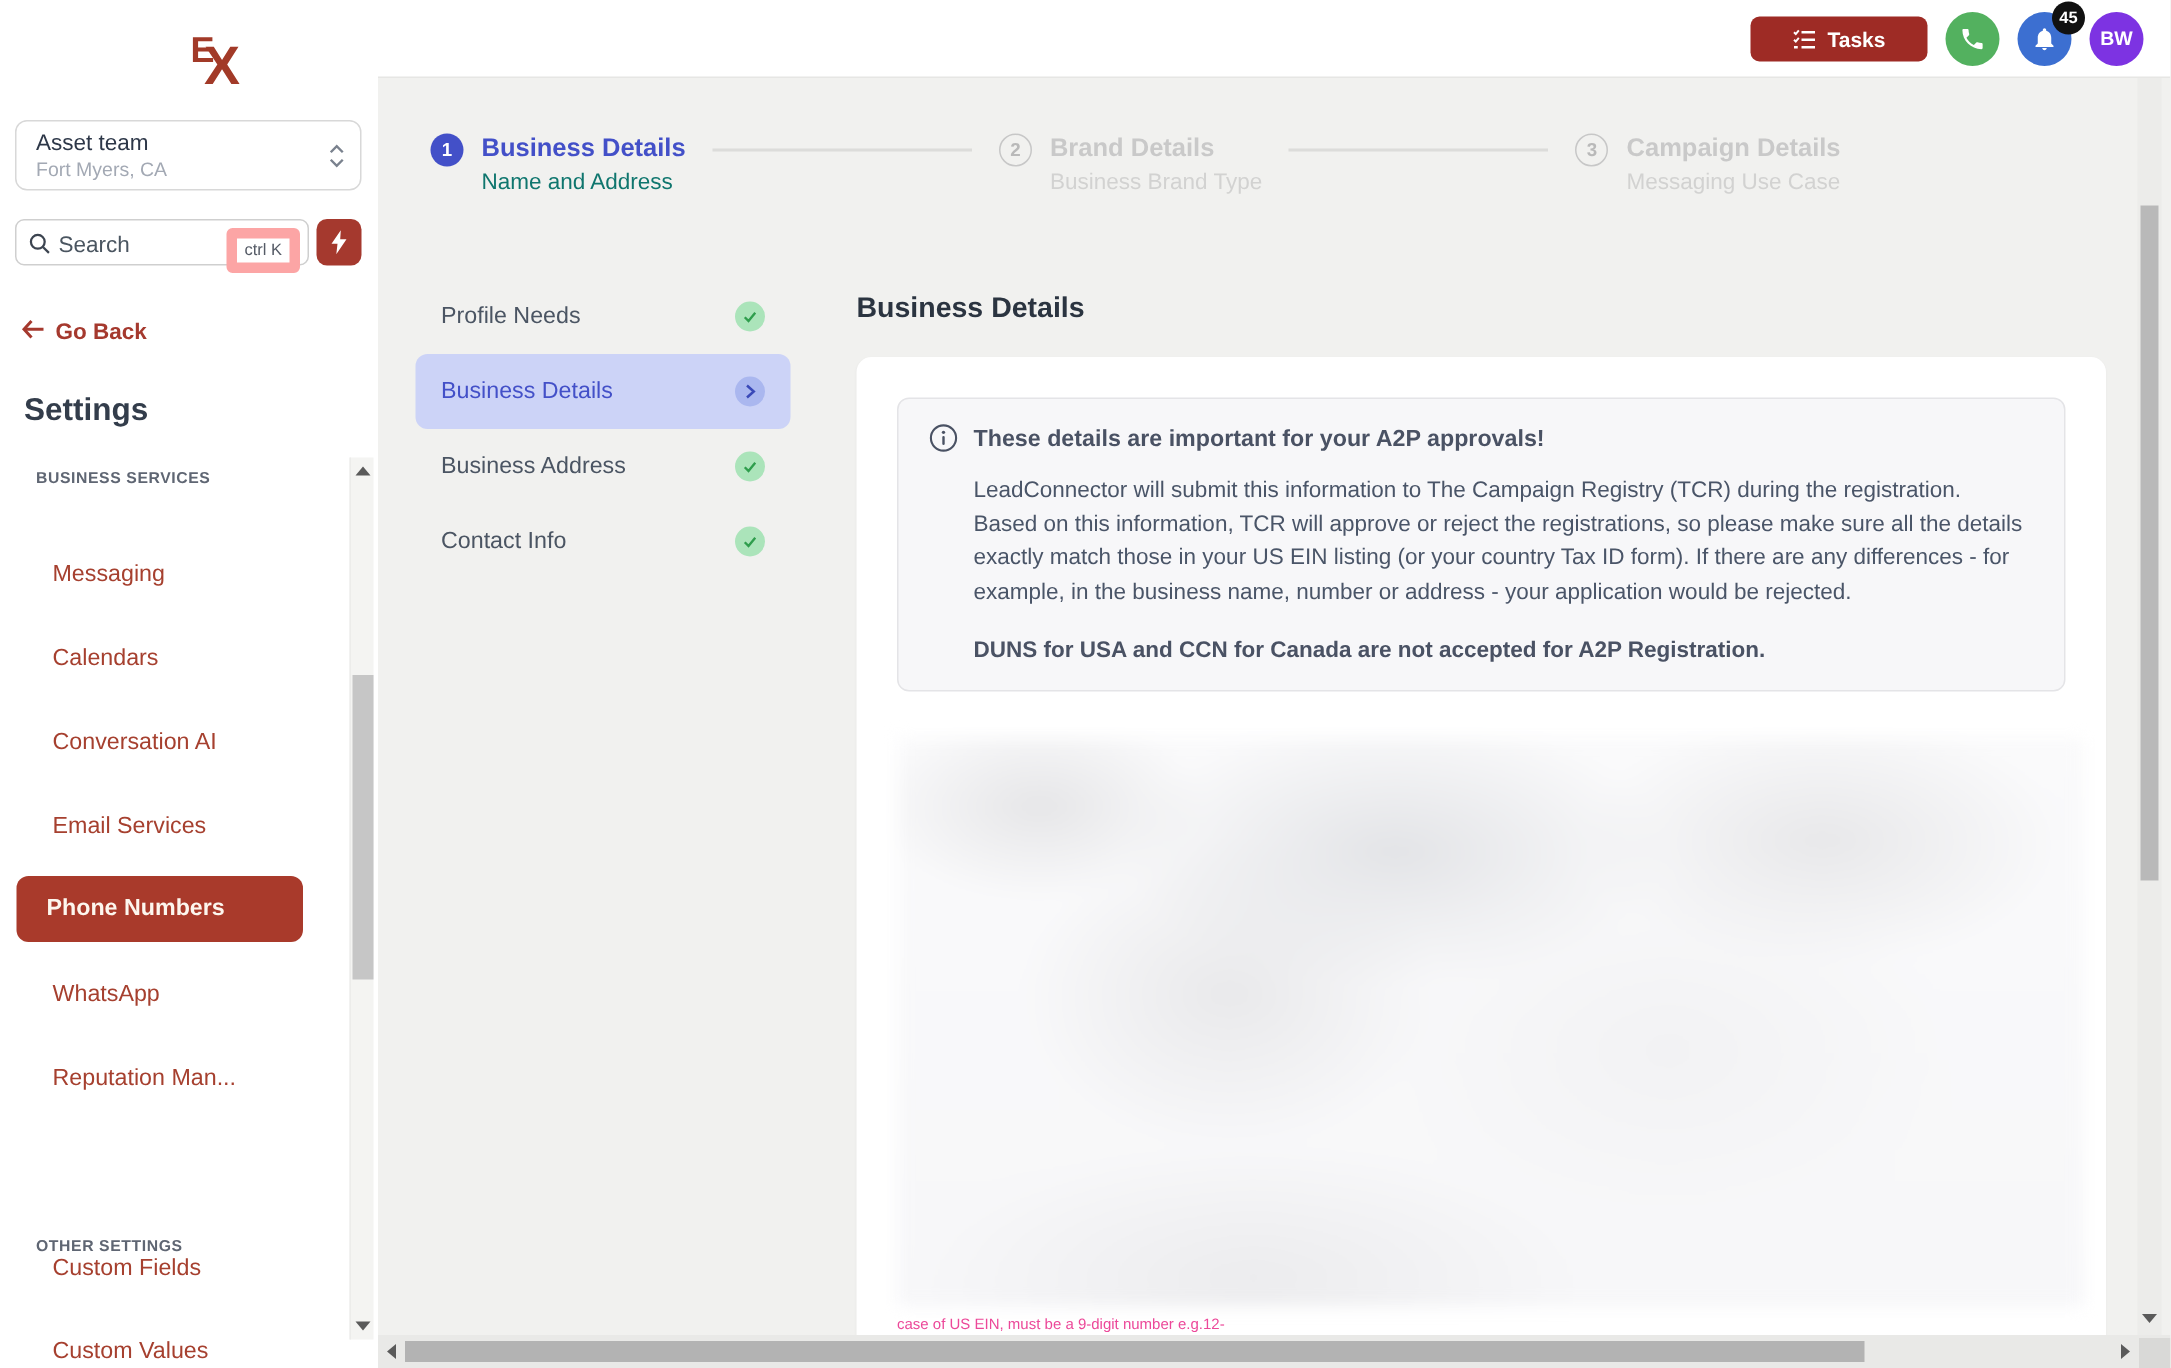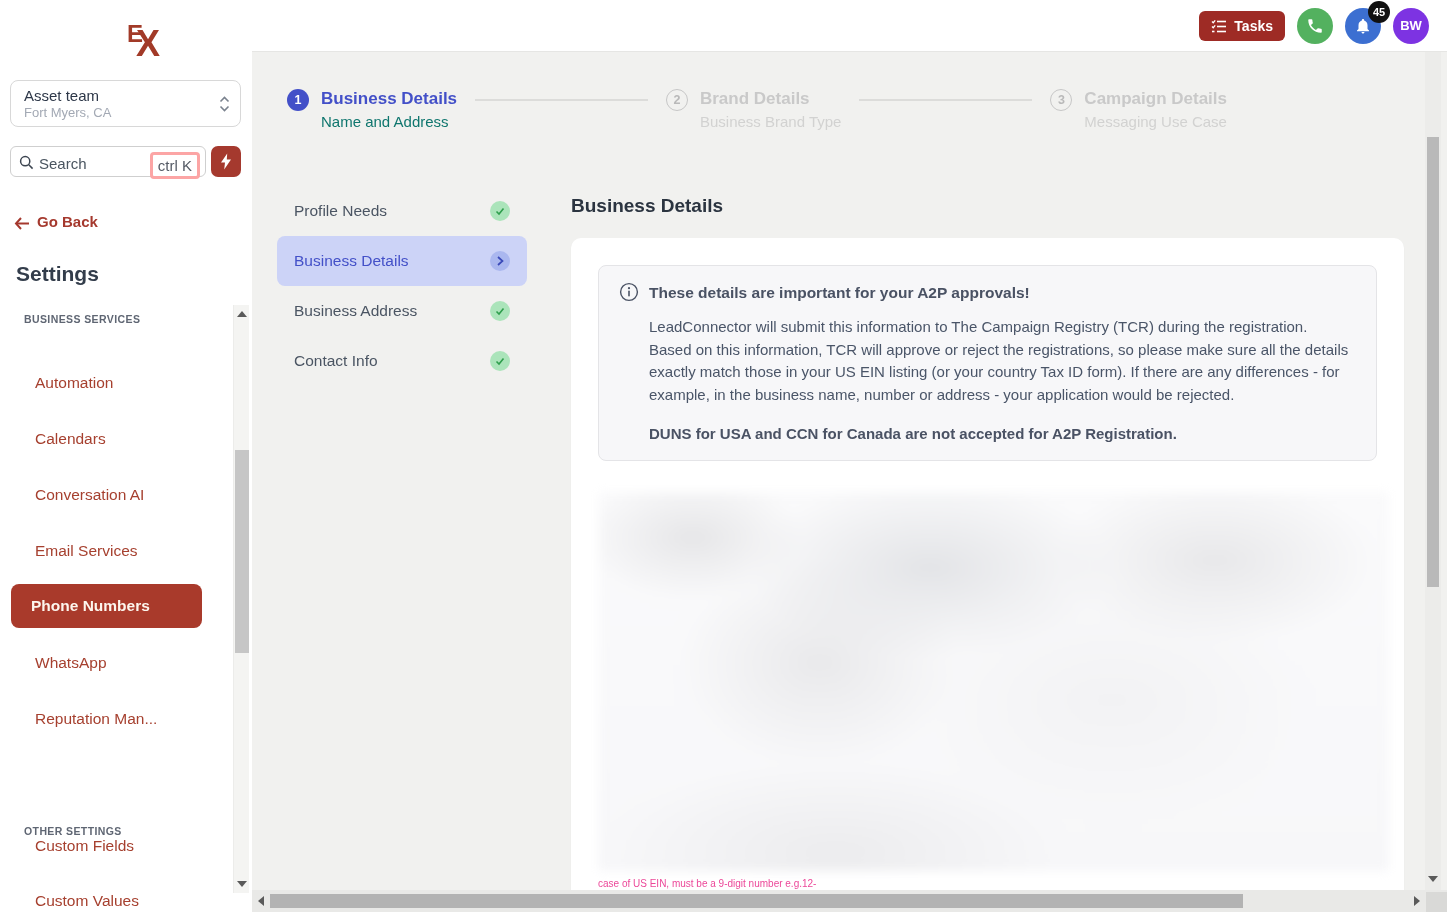--- a/index.html
+++ b/index.html
@@ -13,37 +13,37 @@
   .logo .x { font-size:36px; margin-left:-7px; position:relative; top:3px; }
   .loc-select { position:absolute; left:10px; top:80px; width:231px; height:47px; border:1px solid #d8d8d8; border-radius:8px; background:#fff; padding:6px 28px 0 13px; cursor:pointer; }
   .loc-name { font-size:15px; color:#2d3748; font-weight:500; line-height:18px; }
   .loc-city { font-size:13px; color:#a3a9b4; line-height:16px; }
   .loc-chevrons { position:absolute; right:10px; top:14px; }
   .search-row { position:absolute; left:10px; top:146px; width:231px; height:31px; }
   .search-box { position:absolute; left:0; top:0; width:196px; height:31px; border:1px solid #cfcfcf; border-radius:6px; background:#fff; }
   .search-box svg { position:absolute; left:8px; top:8px; }
   .search-input { position:absolute; left:28px; top:1px; width:115px; height:30px; border:none; outline:none; font-size:15px; color:#4a5560; font-family:inherit; background:transparent; }
   .search-input::placeholder { color:#4a5560; opacity:1; }
-  .kbd { position:absolute; right:5px; top:5px; border:3px solid #fca5a5; border-radius:4px; font-size:15px; color:#555b66; padding:2px 5px; background:#fff; }
+  .kbd { position:absolute; right:5px; top:5px; border:7px solid #fca5a5; border-radius:4px; font-size:11px; color:#555b66; padding:2px 5px; background:#fff; }
   .bolt-btn { position:absolute; right:0; top:0; width:30px; height:31px; background:#A5392E; border:none; border-radius:7px; cursor:pointer; display:flex; align-items:center; justify-content:center; }
-  .go-back { position:absolute; left:14px; top:213px; color:#A5392E; font-size:15px; font-weight:600; display:flex; align-items:flex-end; gap:7px; cursor:pointer; }
+  .go-back { position:absolute; left:14px; top:213px; color:#A5392E; font-size:15px; font-weight:600; display:flex; align-items:flex-start; gap:7px; cursor:pointer; }
   .settings-title { position:absolute; left:16px; top:262px; font-size:21px; font-weight:700; color:#333d4b; }
   .section-label { position:absolute; font-size:10.5px; font-weight:600; letter-spacing:.4px; color:#5f6673; }
   .nav-item { position:absolute; left:35px; font-size:15.5px; color:#A6402F; font-weight:500; cursor:pointer; white-space:nowrap; }
   .nav-item-active { position:absolute; left:11px; width:191px; height:44px; background:#A93A2B; color:#fdf6ee; border-radius:8px; font-size:15.5px; font-weight:600; display:flex; align-items:center; padding-left:20px; cursor:pointer; }
 
   
   .side-scroll { position:absolute; left:233px; top:305px; width:16px; height:588px; background:#f4f4f2; border-left:1px solid #ececea; }
   .side-scroll .thumb { position:absolute; left:1px; top:145px; width:14px; height:203px; background:#c6c6c6; }
   .tri-up { width:0; height:0; border-left:5px solid transparent; border-right:5px solid transparent; border-bottom:6px solid #5a5a5a; position:absolute; left:3px; top:6px; cursor:pointer; }
   .tri-down { width:0; height:0; border-left:5px solid transparent; border-right:5px solid transparent; border-top:6px solid #5a5a5a; position:absolute; left:3px; bottom:6px; cursor:pointer; }
 
   
   .topbar { position:absolute; left:252px; top:0; width:1195px; height:52px; background:#fff; border-bottom:1px solid #e6e6e4; display:flex; align-items:center; justify-content:flex-end; gap:12px; padding-right:18px; z-index:4; }
-  .tasks-btn { background:#9E2B25; color:#fff; border:none; border-radius:6px; height:30px; padding:0 12px; font-size:14px; font-weight:600; display:flex; align-items:center; gap:7px; cursor:pointer; font-family:inherit; }
+  .tasks-btn { background:#9E2B25; color:#fff; border:none; border-radius:6px; height:30px; padding:0 28px; font-size:14px; font-weight:600; display:flex; align-items:center; gap:7px; cursor:pointer; font-family:inherit; }
   .circle-btn { width:36px; height:36px; border-radius:50%; border:none; display:flex; align-items:center; justify-content:center; cursor:pointer; position:relative; }
   .phone-btn { background:#53B15F; }
   .bell-btn { background:#3C6FD1; }
   .avatar-btn { background:#7D33E2; color:#fff; font-size:13px; font-weight:700; font-family:inherit; }
   .badge { position:absolute; top:-7px; right:-9px; min-width:22px; height:22px; border-radius:50%; background:#111; color:#fff; font-size:11px; font-weight:700; display:flex; align-items:center; justify-content:center; }
 
   
   .main { position:absolute; left:252px; top:52px; width:1195px; height:860px; background:#f1f1ef; }
 
   
@@ -139,21 +139,21 @@
     <svg width="16" height="13" viewBox="0 0 16 13">
         <path d="M7 1 L2 6.5 L7 12" fill="none" stroke="#A5392E" stroke-width="2"></path>
         <line x1="2.5" y1="6.5" x2="15" y2="6.5" stroke="#A5392E" stroke-width="2"></line>
       </svg>
     <span>Go Back</span>
   </div>
 
   <div class="settings-title">Settings</div>
 
   <div class="section-label" style="left:24px; top:313px;">BUSINESS SERVICES</div>
-  <div class="nav-item" style="top:374px;">Automation</div>
+  <div class="nav-item" style="top:374px;">Messaging</div>
   <div class="nav-item" style="top:430px;">Calendars</div>
   <div class="nav-item" style="top:486px;">Conversation AI</div>
   <div class="nav-item" style="top:542px;">Email Services</div>
   <div class="nav-item-active" style="top:584px;">Phone Numbers</div>
   <div class="nav-item" style="top:654px;">WhatsApp</div>
   <div class="nav-item" style="top:710px;">Reputation Man...</div>
 
   <div class="section-label" style="left:24px; top:777px;margin-top:48px;">OTHER SETTINGS</div>
   <div class="nav-item" style="top:837px;">Custom Fields</div>
   <div class="nav-item" style="top:892px;">Custom Values</div>

